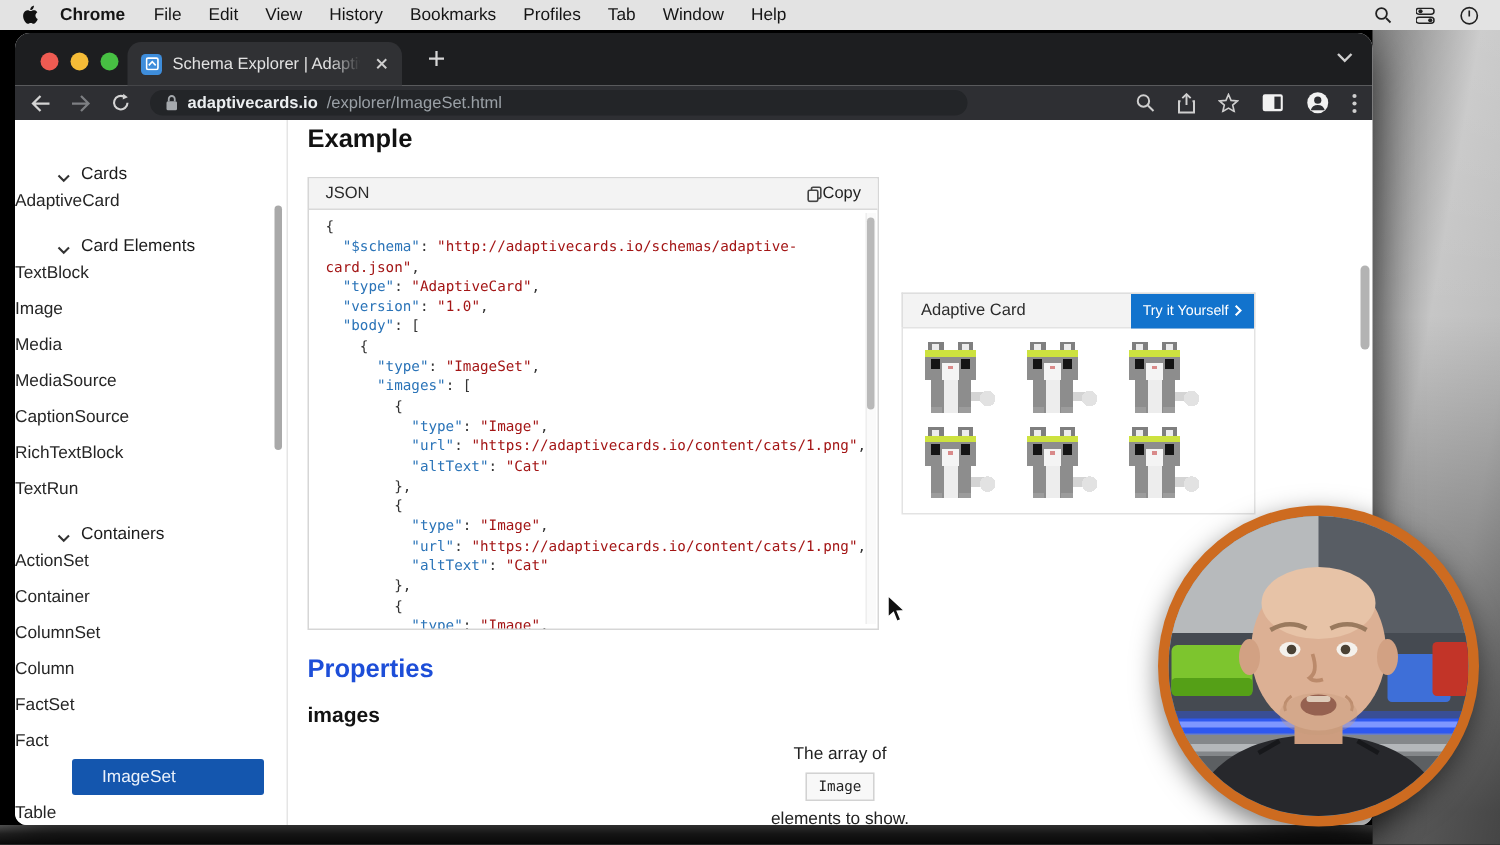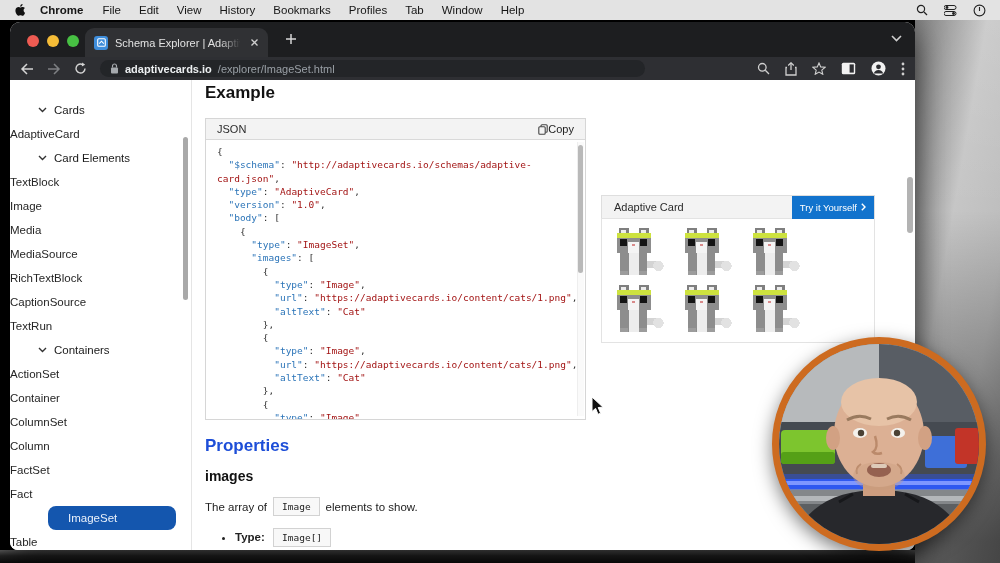--- a/index.html
+++ b/index.html
@@ -44,54 +44,54 @@
   .urlbar{height:17px;flex:1;max-width:545px;background:#232528;border-radius:9px;
           display:flex;align-items:center;gap:6px;padding:0 10px;overflow:hidden;}
   .url-host{color:#eceff1;font-size:11px;font-weight:bold;white-space:nowrap;}
   .url-path{color:#9aa0a6;font-size:11px;white-space:nowrap;}
   .toolbar-actions{margin-left:auto;display:flex;align-items:center;gap:15px;}
 
   
   .content{position:absolute;left:0;top:58px;width:100%;height:470px;background:#fff;display:flex;}
 
   .sidebar{width:182px;flex:none;border-right:1px solid #e5e5e5;padding-top:18px;position:relative;overflow:hidden;}
-  .side-header{height:24px;display:flex;align-items:center;gap:7px;padding-left:28px;
+  .side-header{height:24px;display:flex;align-items:flex-end;gap:7px;padding-left:28px;
                font-size:11.5px;color:#1b1b1b;cursor:pointer;}
   .side-item{height:24px;line-height:24px;font-size:11.5px;color:#262626;cursor:pointer;white-space:nowrap;}
-  .side-item.selected{margin-left:38px;margin-right:15px;padding-left:20px;border-radius:8px;
+  .side-item.selected{margin-left:38px;margin-right:15px;padding-left:20px;border-radius:2px;
                background:var(--selected-item-blue);color:#eaf1fb;}
   .side-scroll{position:absolute;right:3px;top:57px;width:5px;height:163px;border-radius:3px;background:#a9a9a9;}
 
   .main{flex:1;position:relative;padding:3px 0 0 13px;overflow:hidden;}
   .h-example{font-size:17px;font-weight:bold;color:#121212;margin:0 0 15px 0;}
   .panels{display:flex;align-items:center;gap:15px;}
 
   .json-panel{width:381px;border:1px solid #d6d6d6;background:#fff;flex:none;}
   .panel-header{height:21px;background:#f3f3f3;border-bottom:1px solid #d9d9d9;
                 display:flex;align-items:center;padding:0 11px;font-size:11px;color:#2b2b2b;}
   .copy-btn{margin-left:auto;display:flex;align-items:center;gap:0;font-size:11px;color:#1f1f1f;cursor:pointer;}
   .code{position:relative;height:279px;padding:5px 16px 0 11px;overflow:hidden;
         font-family:"DejaVu Sans Mono",monospace;font-size:9.5px;line-height:13.3px;color:#2d2d2d;}
   .code-line{white-space:pre;}
   .tok-k{color:var(--code-key);} .tok-s{color:var(--code-string);} .tok-p{color:#333;}
   .code-scrollbar{position:absolute;right:1px;top:2px;width:7px;height:274px;background:#fafafa;border-left:1px solid #eee;}
   .code-thumb{position:absolute;right:1px;top:3px;width:5px;height:128px;border-radius:3px;background:#b9b9b9;}
 
-  .card-panel{width:274px;flex:none;}
+  .card-panel{width:236px;flex:none;}
   .card-header{height:23px;background:#f3f3f3;border:1px solid #dedede;border-bottom:none;
                display:flex;align-items:center;padding-left:12px;font-size:11px;color:#2b2b2b;}
   .try-btn{margin-left:auto;height:23px;background:var(--try-button-blue);color:#fff;border:none;
            font-size:9.5px;font-family:"Liberation Sans",sans-serif;display:flex;align-items:center;gap:4px;padding:8px 8px;cursor:pointer;}
   .card-body{height:125px;border:1px solid #e3e3e3;background:#fff;padding:6px 8px;
              display:grid;grid-template-columns:repeat(3,68px);grid-auto-rows:57px;}
   .cat{width:57px;height:53px;}
 
   .h-properties{font-size:17px;font-weight:bold;color:#1d4ed8;margin:16px 0 12px 0;}
   .h-images{font-size:14px;font-weight:bold;color:#121212;margin:0 0 13px 0;}
-  .desc{display:flex;align-items:center;gap:6px;font-size:11.5px;color:#222;}
+  .desc{display:flex;align-items:center;gap:6px;font-size:11.5px;color:#222;flex-direction:column;}
   .chip{display:inline-block;border:1px solid #d2d2d2;background:#f8f8f8;color:#222;
         font-family:"DejaVu Sans Mono",monospace;font-size:9.5px;padding:3px 8px;}
   .bullets{margin:12px 0 0 0;padding-left:30px;font-size:11.5px;color:#222;}
   .bullets li{margin-bottom:9px;display:list-item;}
   .b-label{font-weight:bold;}
   .bullets .chip{margin-left:5px;}
 
   .page-scrollbar{position:absolute;right:2px;top:155px;width:6px;height:56px;border-radius:3px;background:#b3b3b3;}
 
   
@@ -288,22 +288,22 @@
                 <svg width="9" height="6" viewBox="0 0 9 6">
                   <path d="M1 1 L4.5 4.5 L8 1" fill="none" stroke="#333" stroke-width="1.4"></path>
                 </svg>
               </span>
               <span>Card Elements</span>
             </div>
             <div class="side-item">TextBlock</div>
             <div class="side-item">Image</div>
             <div class="side-item">Media</div>
             <div class="side-item">MediaSource</div>
+            <div class="side-item">CaptionSource</div>
             <div class="side-item">RichTextBlock</div>
-            <div class="side-item">CaptionSource</div>
             <div class="side-item">TextRun</div>
             <div class="side-header">
               <span class="icon">
                 <svg width="9" height="6" viewBox="0 0 9 6">
                   <path d="M1 1 L4.5 4.5 L8 1" fill="none" stroke="#333" stroke-width="1.4"></path>
                 </svg>
               </span>
               <span>Containers</span>
             </div>
             <div class="side-item">ActionSet</div>

